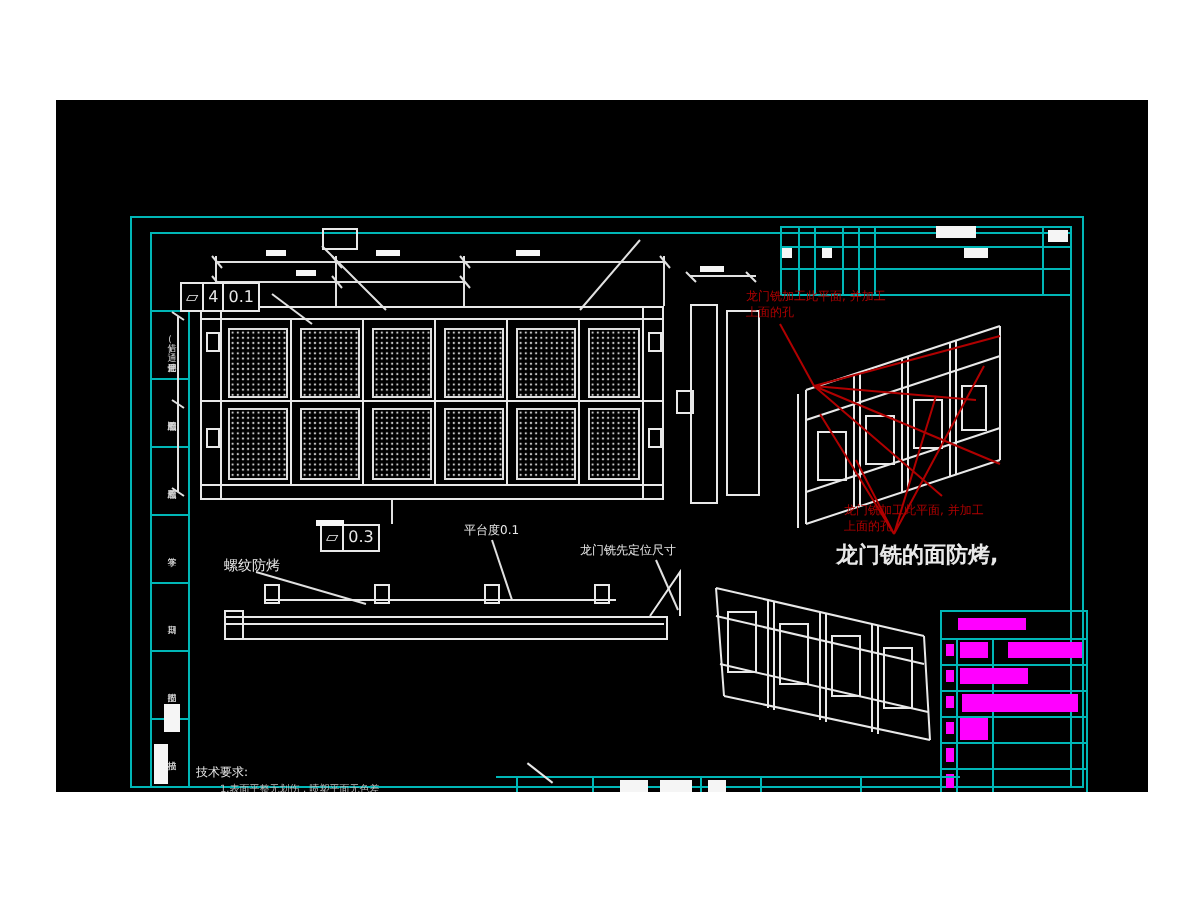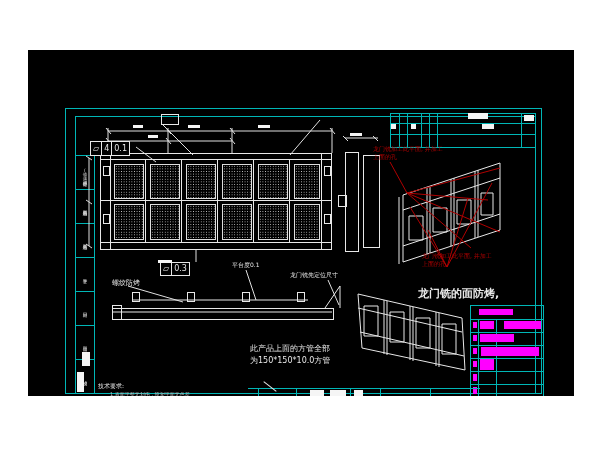--- a/index.html
+++ b/index.html
@@ -171,28 +171,24 @@
 
   <div class="abs red" style="left:345px;top:95px;font-size:6px;width:100px;line-height:1.3;">
     <div>龙门铣加工此平面, 并加工</div>
     <div>上面的孔</div>
   </div>
   <div class="abs red" style="left:394px;top:202px;font-size:6px;width:110px;line-height:1.3;">
     <div>龙门铣加工此平面, 并加工</div>
     <div>上面的孔</div>
   </div>
 
-  <div class="abs lbl" style="left:390px;top:221px;font-size:11px;font-weight:bold;line-height:1.3;margin-top:16px;">
+  <div class="abs lbl" style="left:390px;top:221px;font-size:11px;font-weight:bold;line-height:1.3;">
     <div>龙门铣的面防烤,</div>
   </div>
 
-  <div class="abs lbl" style="left:222px;top:293px;font-size:8px;line-height:1.5;">
-    <div>此产品上面的方管全部</div>
-    <div>为150*150*10.0方管</div>
-  </div>
 
   <div class="abs lbl" style="left:70px;top:332px;font-size:6px;">技术要求:</div>
   <div class="abs lbl" style="left:82px;top:341px;font-size:5px;color:#bdbdbd;">1.表面平整无划伤，喷塑平面无色差</div>
 
   <div class="abs cyframe" style="left:442px;top:255px;width:72px;height:91px;">
     <div class="tblrow" style="top:13px;"></div>
     <div class="tblrow" style="top:26px;"></div>
     <div class="tblrow" style="top:39px;"></div>
     <div class="tblrow" style="top:52px;"></div>
     <div class="tblrow" style="top:65px;"></div>

